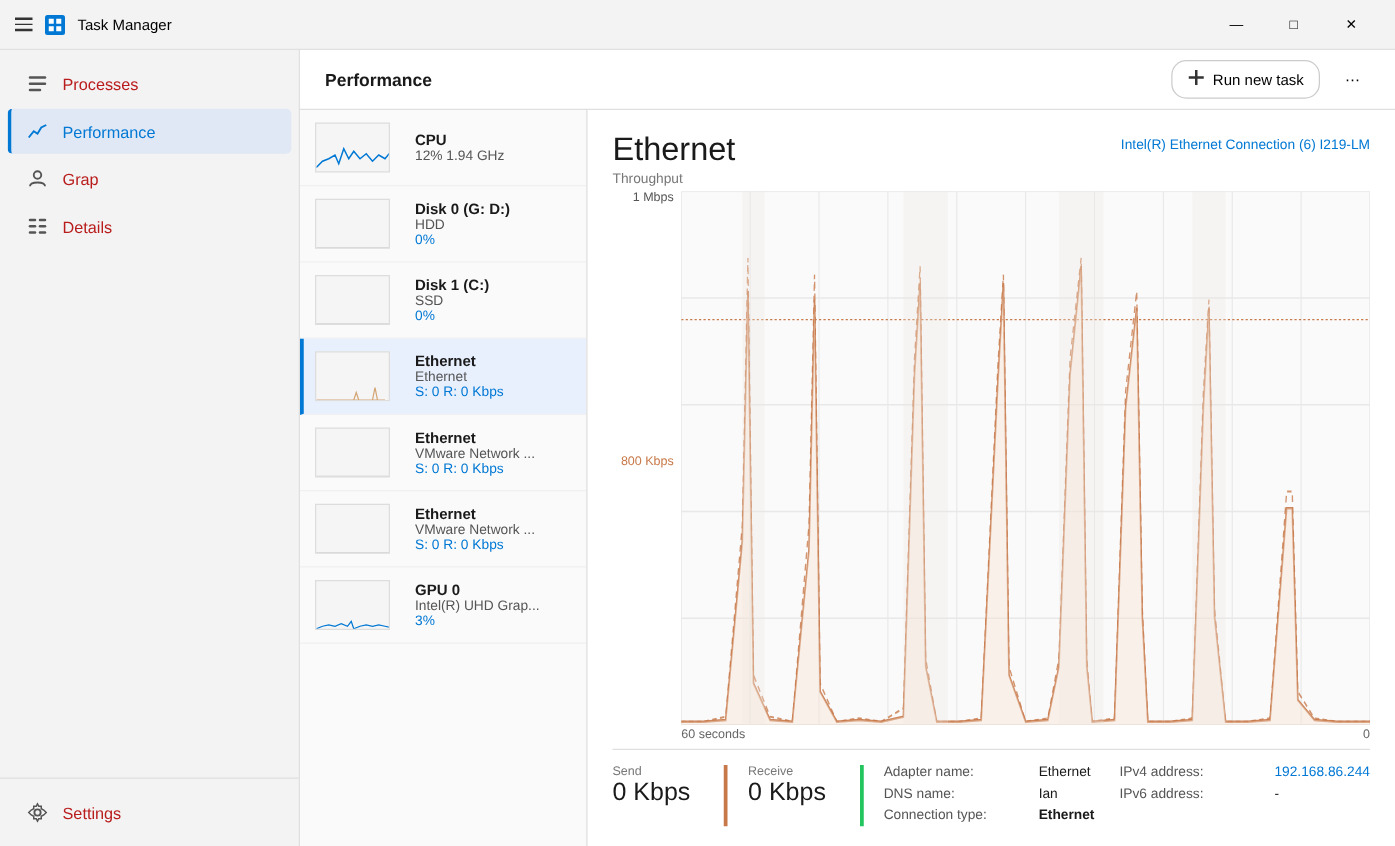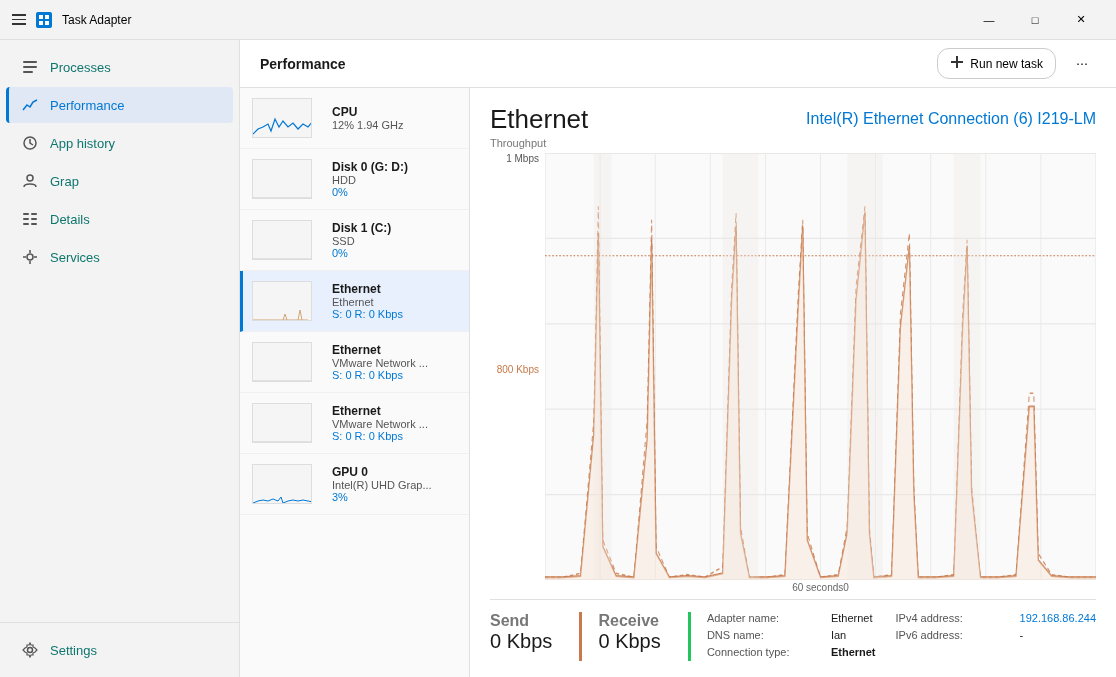--- a/index.html
+++ b/index.html
@@ -56,21 +56,21 @@
     }
     .sidebar-item {
       display: flex;
       align-items: center;
       gap: 12px;
       padding: 10px 16px;
       cursor: pointer;
       border-radius: 4px;
       margin: 1px 6px;
       font-size: 13px;
-      color: #0f766e;
+      color: #b91c1c;
     }
     .sidebar-item.active {
       background: #e0e8f5;
       color: #0078d4;
       border-left: 3px solid #0078d4;
       padding-left: 13px;
     }
     .sidebar-item .icon { width: 16px; height: 16px; flex-shrink: 0; display: flex; align-items: center; justify-content: center; }
     .sidebar-bottom { margin-top: auto; border-top: 1px solid #e0e0e0; padding-top: 8px; }
 
@@ -149,34 +149,34 @@
       padding: 16px 20px;
       overflow: hidden;
     }
     .chart-title-row {
       display: flex;
       align-items: flex-start;
       justify-content: space-between;
       margin-bottom: 4px;
     }
     .chart-main-title { font-size: 26px; font-weight: 300; color: #1a1a1a; }
-    .chart-subtitle { font-size: 16px; color: #0078d4; margin-top: 6px; }
+    .chart-subtitle { font-size: 11px; color: #0078d4; margin-top: 6px; }
 
     
     .stats-row {
       display: flex;
       gap: 0;
       border-top: 1px solid #e0e0e0;
       padding-top: 12px;
       margin-top: 4px;
     }
     .stat-block {
       flex: 1;
     }
-    .stat-label { font-size: 16px; color: #777; font-weight: bold; }
+    .stat-label { font-size: 10px; color: #777; }
     .stat-value { font-size: 20px; font-weight: 300; color: #1a1a1a; }
 
     .info-table { font-size: 11px; }
     .info-row { display: flex; gap: 14px; margin-bottom: 3px; }
     .info-key { color: #555; width: 110px; flex-shrink: 0; }
     .info-val { color: #1a1a1a; font-weight: 400; }
     .info-val.link { color: #0078d4; }
     .thumb-mem-bar {
       position: absolute;
       bottom: 4px;
@@ -206,21 +206,21 @@
       <span></span>
   </div>
   <div class="app-icon">
     <svg width="12" height="12" viewBox="0 0 12 12">
         <rect x="1" y="1" width="4" height="4" fill="white"></rect>
         <rect x="7" y="1" width="4" height="4" fill="white"></rect>
         <rect x="1" y="7" width="4" height="4" fill="white"></rect>
         <rect x="7" y="7" width="4" height="4" fill="white"></rect>
       </svg>
   </div>
-  <span class="titlebar-title">Task Adapter</span>
+  <span class="titlebar-title">Task Manager</span>
   <div class="titlebar-controls">
     <button class="titlebar-btn">—</button>
     <button class="titlebar-btn">□</button>
     <button class="titlebar-btn close">✕</button>
   </div>
 </div>
 
 <div class="main">
 
   <div class="sidebar">
@@ -234,29 +234,20 @@
       </span>
       <span>Processes</span>
     </div>
     <div class="sidebar-item active">
       <span class="icon">
         <svg width="16" height="16" viewBox="0 0 16 16">
             <polyline points="1,13 5,8 8,10 11,5 15,3" fill="none" stroke="#0078d4" stroke-width="1.5"></polyline>
           </svg>
       </span>
       <span>Performance</span>
-    </div>
-    <div class="sidebar-item">
-      <span class="icon">
-        <svg width="16" height="16" viewBox="0 0 16 16">
-            <circle cx="8" cy="8" r="6" fill="none" stroke="#555" stroke-width="1.5"></circle>
-            <polyline points="8,4 8,8 11,10" fill="none" stroke="#555" stroke-width="1.5"></polyline>
-          </svg>
-      </span>
-      <span>App history</span>
     </div>
     <div class="sidebar-item">
       <span class="icon">
         <svg width="16" height="16" viewBox="0 0 16 16">
             <circle cx="8" cy="5" r="3" fill="none" stroke="#555" stroke-width="1.5"></circle>
             <path d="M2,14 C2,10 14,10 14,14" fill="none" stroke="#555" stroke-width="1.5"></path>
           </svg>
       </span>
       <span>Grap</span>
     </div>
@@ -266,32 +257,20 @@
             <rect x="1" y="2" width="6" height="2" rx="1" fill="#555"></rect>
             <rect x="9" y="2" width="6" height="2" rx="1" fill="#555"></rect>
             <rect x="1" y="7" width="6" height="2" rx="1" fill="#555"></rect>
             <rect x="9" y="7" width="6" height="2" rx="1" fill="#555"></rect>
             <rect x="1" y="12" width="6" height="2" rx="1" fill="#555"></rect>
             <rect x="9" y="12" width="6" height="2" rx="1" fill="#555"></rect>
           </svg>
       </span>
       <span>Details</span>
     </div>
-    <div class="sidebar-item">
-      <span class="icon">
-        <svg width="16" height="16" viewBox="0 0 16 16">
-            <circle cx="8" cy="8" r="3" fill="none" stroke="#555" stroke-width="1.5"></circle>
-            <line x1="8" y1="1" x2="8" y2="4" stroke="#555" stroke-width="1.5"></line>
-            <line x1="8" y1="12" x2="8" y2="15" stroke="#555" stroke-width="1.5"></line>
-            <line x1="1" y1="8" x2="4" y2="8" stroke="#555" stroke-width="1.5"></line>
-            <line x1="12" y1="8" x2="15" y2="8" stroke="#555" stroke-width="1.5"></line>
-          </svg>
-      </span>
-      <span>Services</span>
-    </div>
     <div class="sidebar-bottom">
       <div class="sidebar-item">
         <span class="icon">
           <svg width="16" height="16" viewBox="0 0 16 16">
               <circle cx="8" cy="8" r="2.5" fill="none" stroke="#555" stroke-width="1.5"></circle>
               <path d="M8,1 L9,3 L11,3 L11,5 L13,6 L15,8 L13,10 L11,11 L11,13 L9,13 L8,15 L7,13 L5,13 L5,11 L3,10 L1,8 L3,6 L5,5 L5,3 L7,3 Z" fill="none" stroke="#555" stroke-width="1.2"></path>
             </svg>
         </span>
         <span>Settings</span>
       </div>
@@ -425,21 +404,21 @@
         </div>
 
         <div style="display:flex; flex:1; overflow:hidden; position:relative;">
 
           <div style="display:flex; flex-direction:column; justify-content:space-between; align-items:flex-end; padding-right:6px; font-size:10px; color:#555; width:55px; flex-shrink:0; padding-top:0; padding-bottom:20px;">
             <span>1 Mbps</span>
             <span style="color:#c8794a;">800 Kbps</span>
             <span></span>
           </div>
 
-          <div style="flex:1; display:flex; flex-direction:column;align-items:center;">
+          <div style="flex:1; display:flex; flex-direction:column;">
             <svg style="flex:1; width:100%;" viewBox="0 0 620 320" preserveAspectRatio="none">
 
               <rect width="620" height="320" fill="#fafafa" stroke="#e0e0e0" stroke-width="1"></rect>
 
               <line x1="0" y1="64" x2="620" y2="64" stroke="#e8e8e8" stroke-width="1"></line>
               <line x1="0" y1="128" x2="620" y2="128" stroke="#e8e8e8" stroke-width="1"></line>
               <line x1="0" y1="192" x2="620" y2="192" stroke="#e8e8e8" stroke-width="1"></line>
               <line x1="0" y1="256" x2="620" y2="256" stroke="#e8e8e8" stroke-width="1"></line>
 
               <line x1="62" y1="0" x2="62" y2="320" stroke="#e8e8e8" stroke-width="1"></line>

